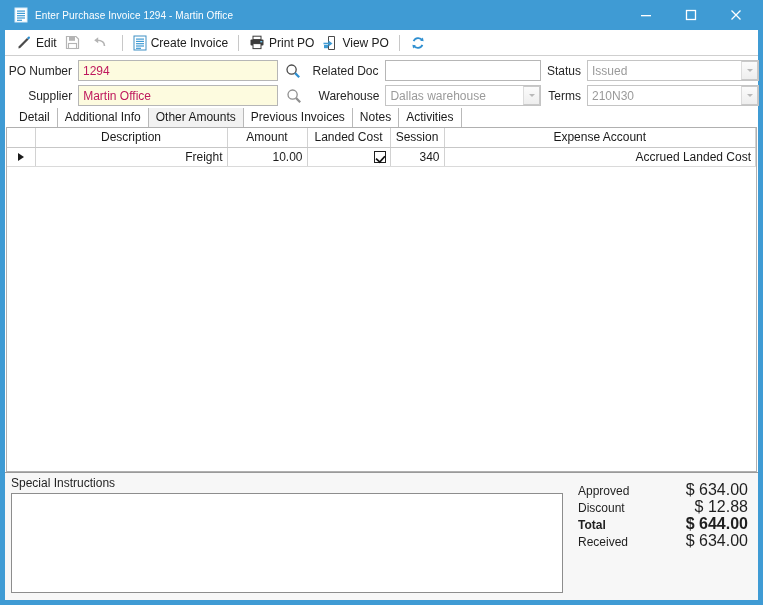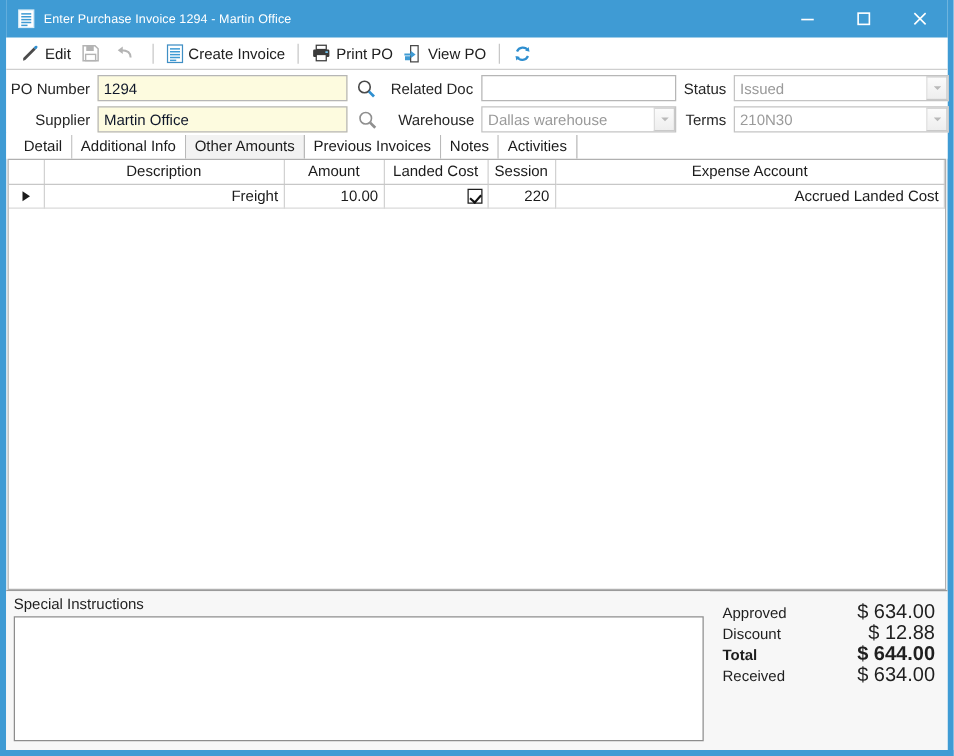--- a/index.html
+++ b/index.html
@@ -137,21 +137,21 @@
   .lbl-st  { width: 42px; }
 
   .inp {
     box-sizing: border-box;
     height: 21px;
     line-height: 19px;
     border: 1px solid #b6b6b6;
     background: #fdfbdf;
     font-family: "Liberation Sans", sans-serif;
     font-size: 12px;
-    color: #0f172a;
+    color: #be185d;
     padding: 0 4px;
     outline: none;
   }
   .inp.plain {
     background: #ffffff;
   }
   .inp.disabled {
     background: #ffffff;
     color: #9a9a9a;
     border: 1px solid #c4c4c4;
@@ -580,21 +580,21 @@
         <tbody>
           <tr>
             <td class="sel">
               <span class="rowmark"></span>
             </td>
             <td>Freight</td>
             <td class="num">10.00</td>
             <td class="ctr">
               <span class="chk"></span>
             </td>
-            <td class="num">220</td>
+            <td class="num">340</td>
             <td>Accrued Landed Cost</td>
           </tr>
         </tbody>
       </table>
     </div>
 
     <div class="bottom">
       <div class="bottom-left">
         <div class="si-label">Special Instructions</div>
         <textarea class="si-box" placeholder="" style=""></textarea>

